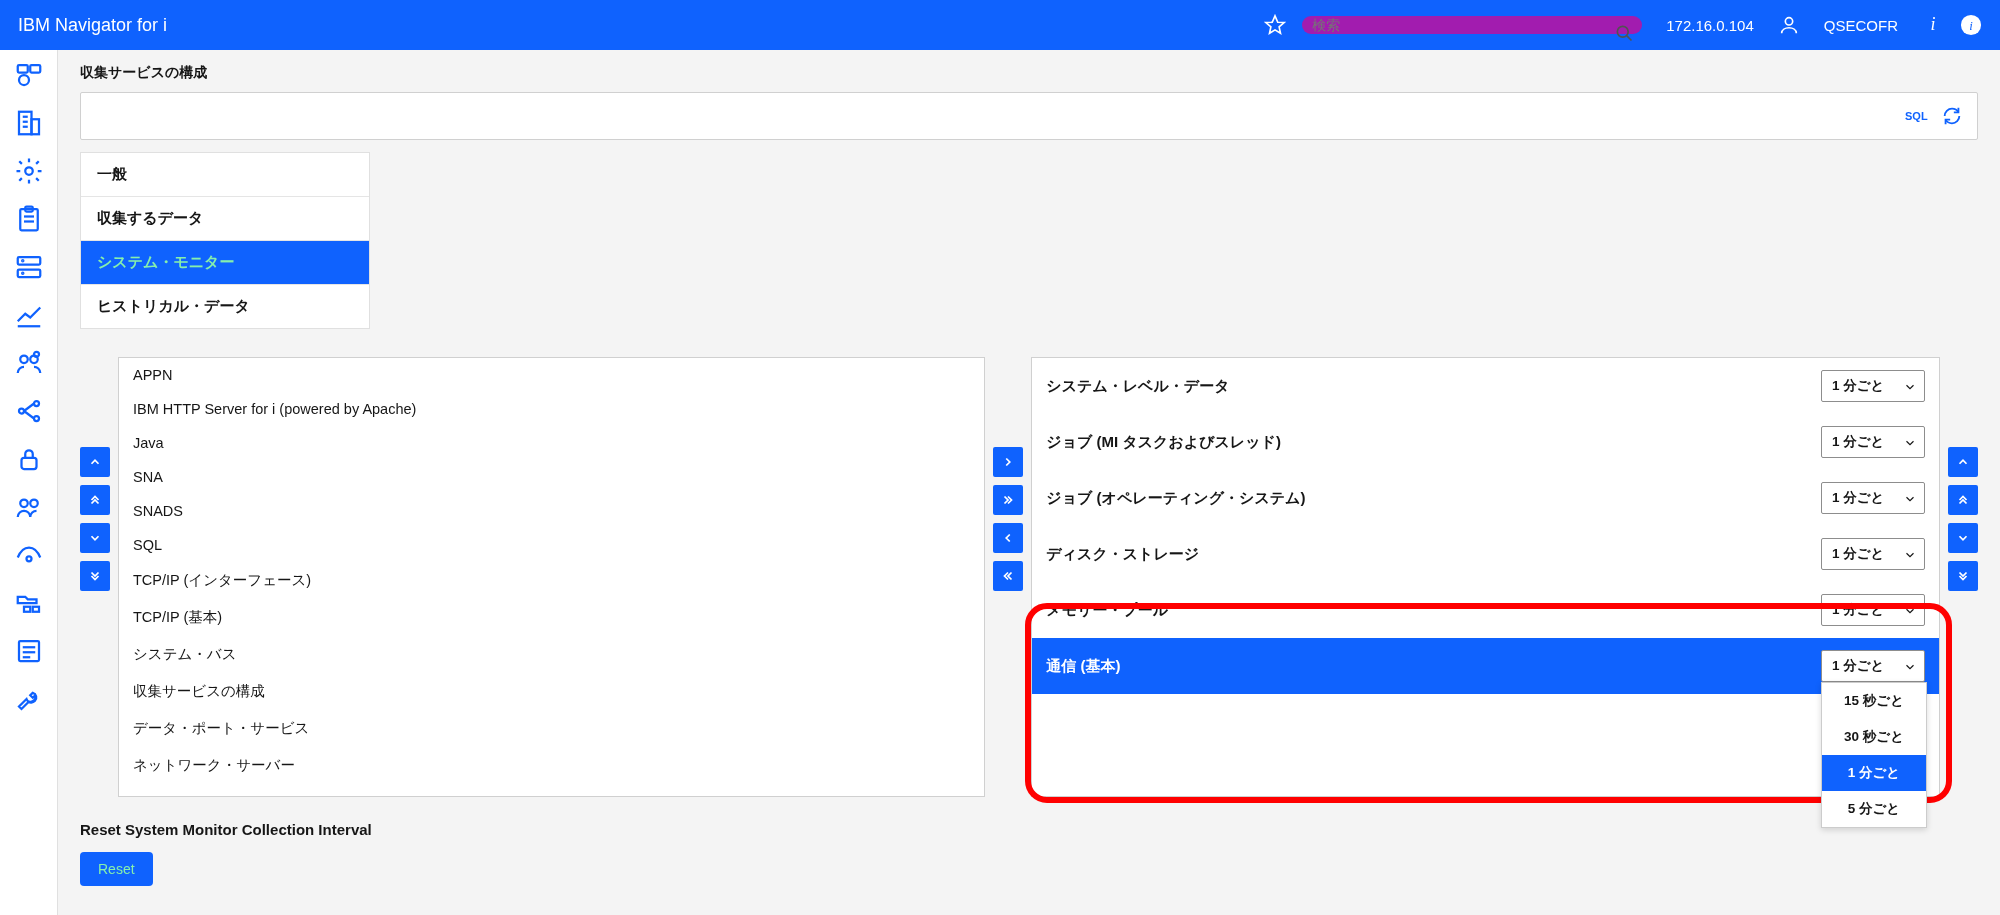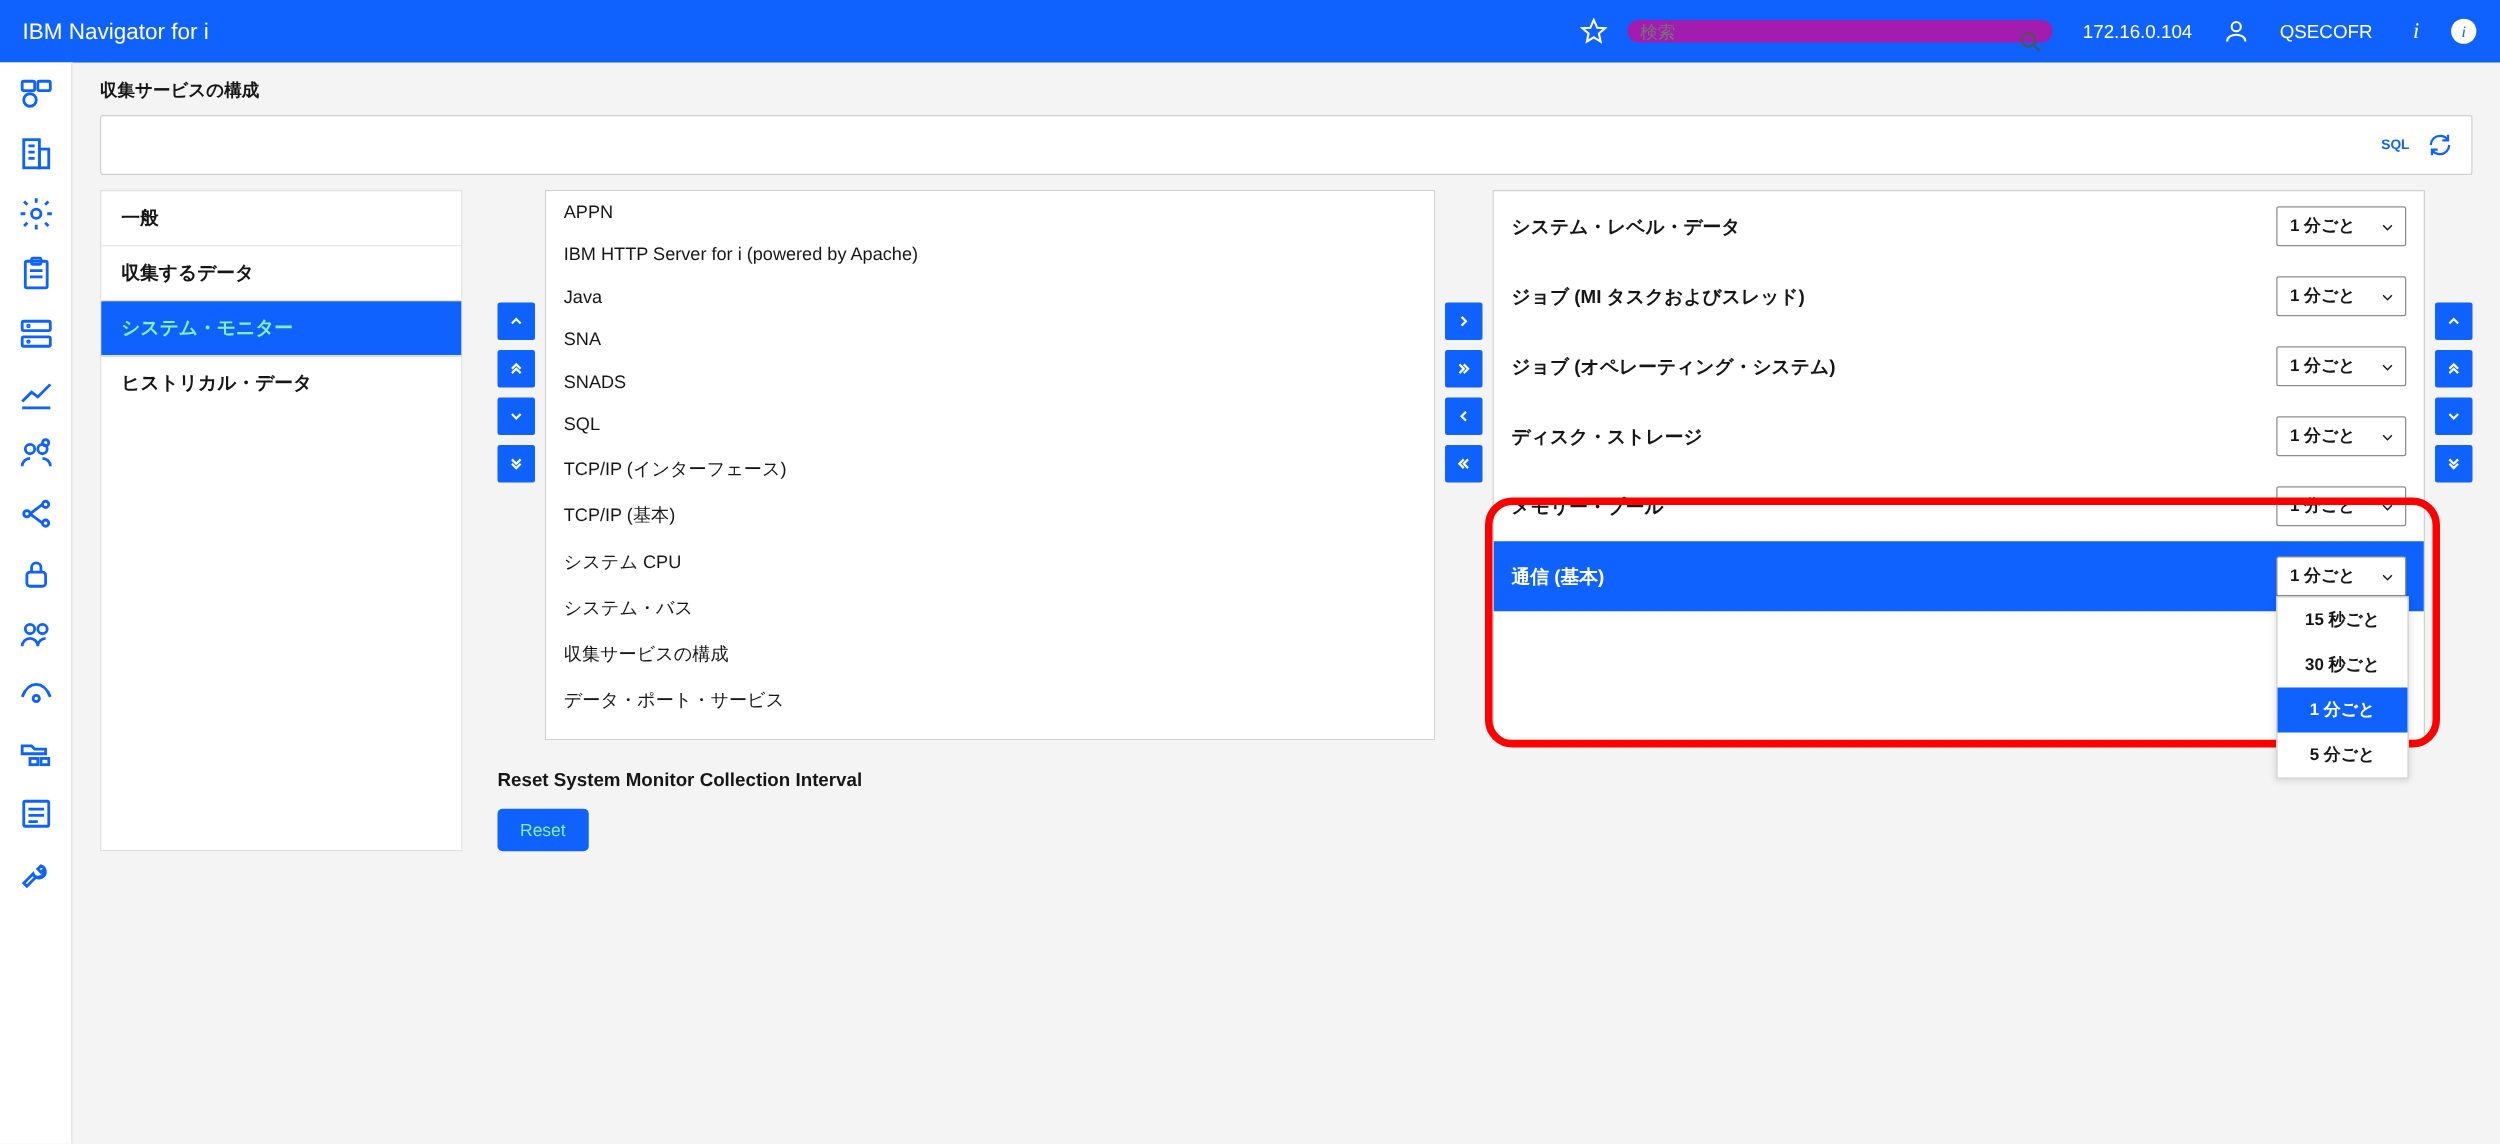--- a/index.html
+++ b/index.html
@@ -16,21 +16,21 @@
     .topbar .icon-btn { width: 22px; height: 22px; color: #fff; }
     
     .layout { display: flex; height: calc(100% - 50px); }
     .rail { width: 58px; background: #fff; border-right: 1px solid #e0e0e0; display: flex; flex-direction: column; align-items: center; padding-top: 10px; gap: 18px; }
     .rail .ritem { width: 30px; height: 30px; color: #0f62fe; display: flex; align-items: center; justify-content: center; }
     
     .content { flex: 1; padding: 14px 22px 10px 22px; overflow: hidden; display: flex; flex-direction: column; }
     .page-title { font-size: 14px; font-weight: 700; margin-bottom: 10px; }
     .action-bar { height: 48px; border: 1px solid #d0d0d0; border-radius: 2px; background: #fff; display: flex; align-items: center; justify-content: flex-end; padding: 0 14px; gap: 14px; margin-bottom: 12px; }
     .action-bar .sql-icon, .action-bar .refresh-icon { width: 22px; height: 22px; color: #0f62fe; }
-    .main-cols { display: flex; gap: 28px; min-height: 0; }
+    .main-cols { display: flex; gap: 28px; min-height: 0; flex-direction: column; }
     
     .side-tabs { width: 290px; border: 1px solid #e0e0e0; background: #fff; }
     .side-tabs .tab { padding: 12px 16px; font-size: 15px; font-weight: 600; border-bottom: 1px solid #e5e5e5; cursor: pointer; }
     .side-tabs .tab:last-child { border-bottom: none; }
     .side-tabs .tab.active { background: #0f62fe; color: #86efac; }
     
     .panels { flex: 1; display: flex; flex-direction: column; min-height: 0; }
     .dual { display: flex; gap: 8px; min-height: 0; }
     .move-col { display: flex; flex-direction: column; gap: 8px; padding-top: 90px; }
     .move-btn { width: 30px; height: 30px; background: #0f62fe; color: #fff; border: none; border-radius: 2px; display: flex; align-items: center; justify-content: center; cursor: pointer; }
@@ -250,21 +250,20 @@
 
           <div class="listpane" id="left-list">
               <div class="litem">APPN</div>
               <div class="litem">IBM HTTP Server for i (powered by Apache)</div>
               <div class="litem">Java</div>
               <div class="litem">SNA</div>
               <div class="litem">SNADS</div>
               <div class="litem">SQL</div>
               <div class="litem">TCP/IP (インターフェース)</div>
               <div class="litem">TCP/IP (基本)</div>
-              <div class="litem">システム CPU</div>
               <div class="litem">システム・バス</div>
               <div class="litem">収集サービスの構成</div>
               <div class="litem">データ・ポート・サービス</div>
               <div class="litem">ネットワーク・サーバー</div>
             </div>
 
           <div class="move-col">
             <button class="move-btn">
                 <svg width="14" height="14" viewBox="0 0 24 24" fill="none" stroke="currentColor" stroke-width="3">
                   <polyline points="9 6 15 12 9 18"></polyline>

